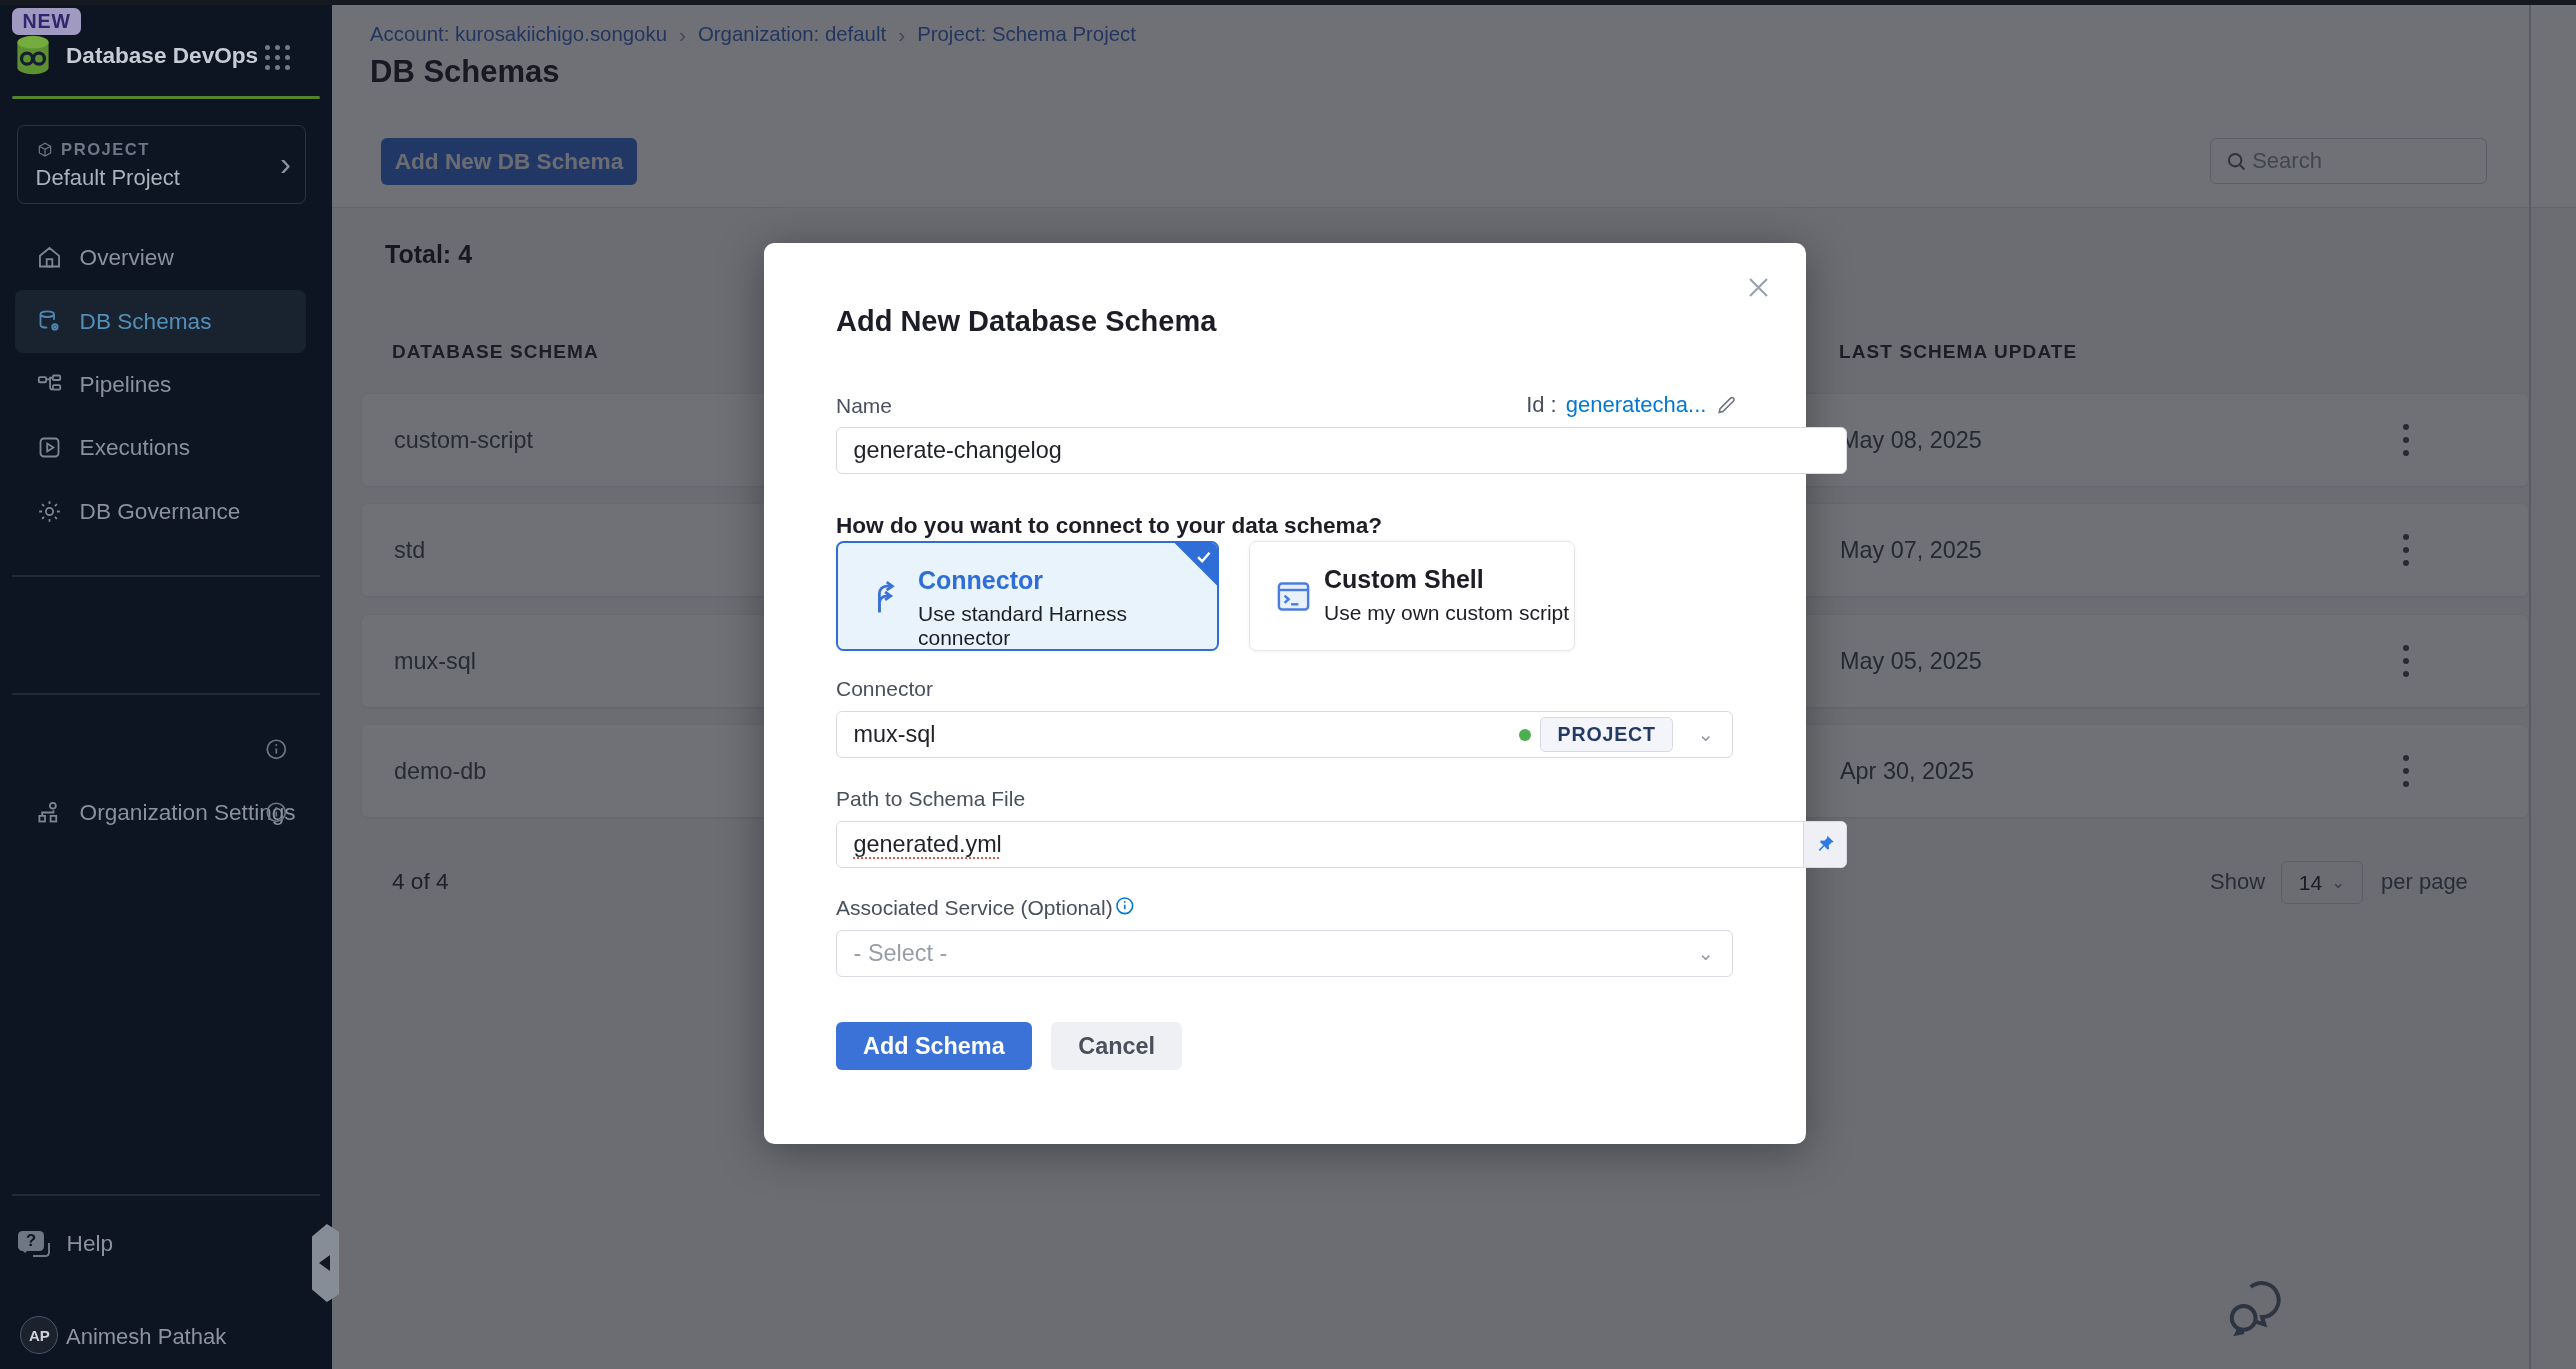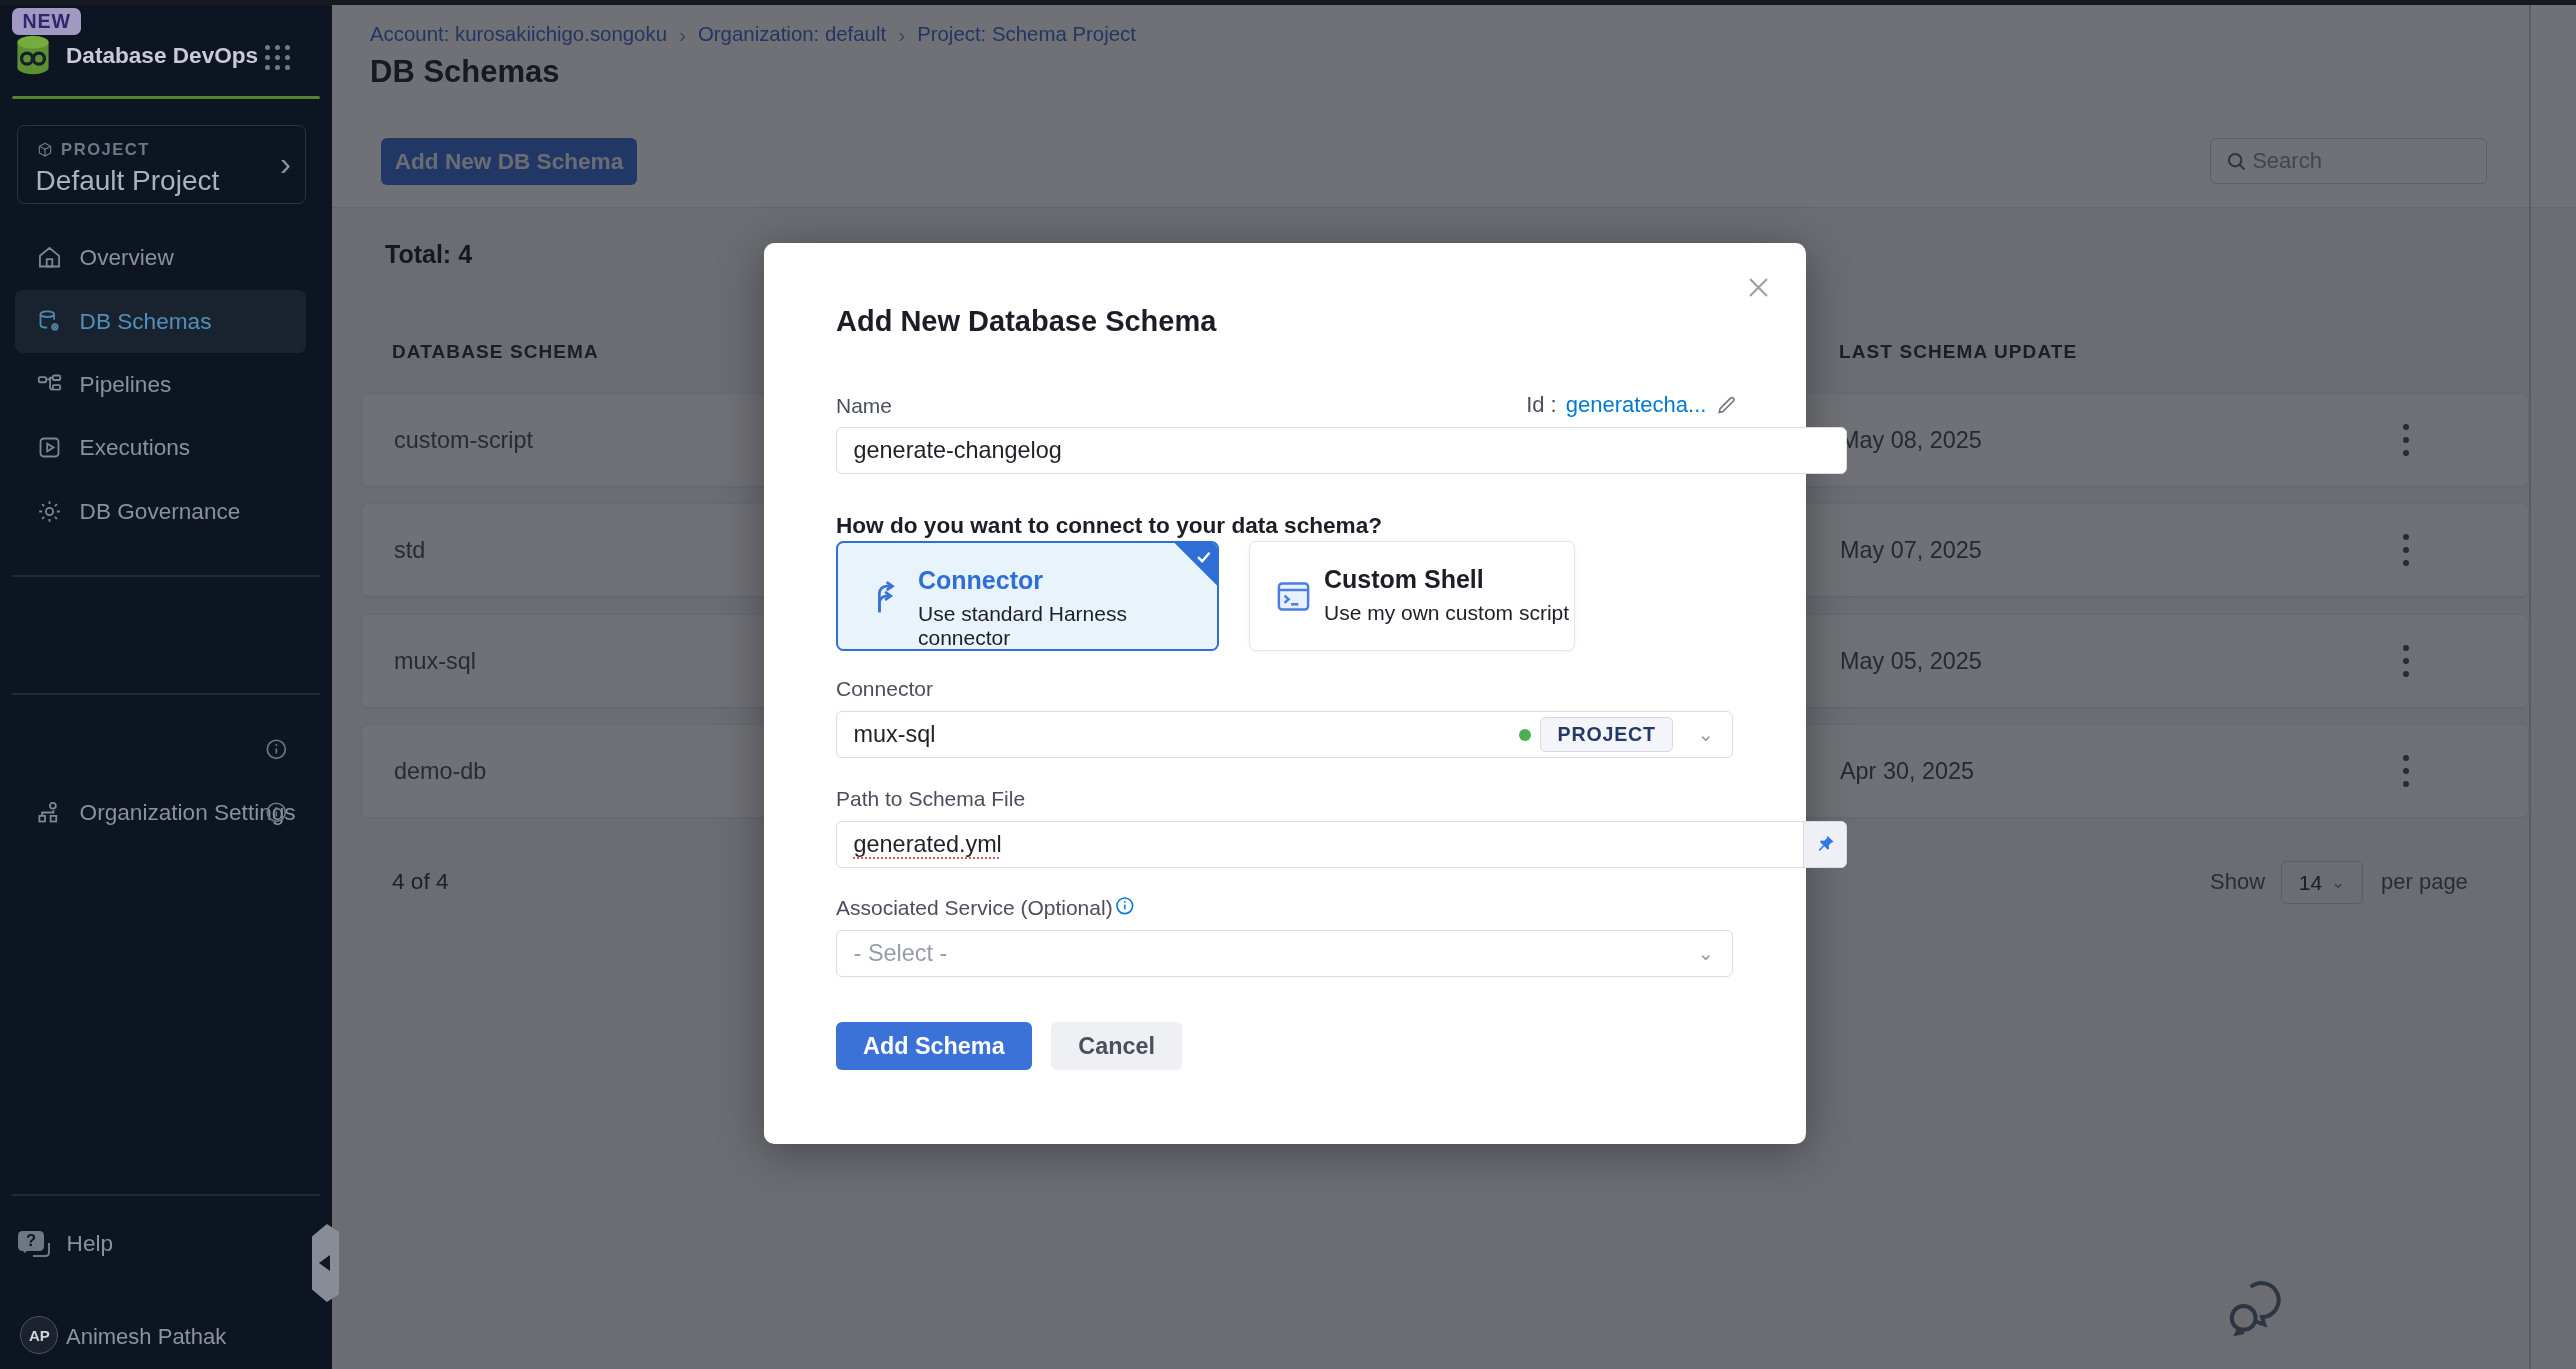--- a/index.html
+++ b/index.html
@@ -14,21 +14,21 @@
   .new-badge{position:absolute;left:12px;top:7.5px;background:#a099c0;color:#32246e;font-size:19.6px;font-weight:bold;
     padding:2.3px 10.6px;border-radius:6.8px;letter-spacing:0.8px;}
   .logo{position:absolute;left:10.6px;top:33px;width:44px;height:44px;}
   .app-title{position:absolute;left:66px;top:43px;font-size:22.6px;font-weight:bold;color:#c7ccd4;}
   .grid-icon{position:absolute;left:265px;top:45px;display:grid;grid-template-columns:repeat(3,1fr);gap:4.5px;cursor:pointer;}
   .grid-icon i{width:5.3px;height:5.3px;border-radius:50%;background:#707a89;display:block;}
   .green-rule{position:absolute;left:12px;right:12px;top:96px;height:3px;background:#54822e;border-radius:1.5px;}
   .project-box{position:absolute;left:16.6px;top:125px;width:287px;height:77px;border:1.5px solid #2b3445;border-radius:7.5px;cursor:pointer;}
   .project-eyebrow{position:absolute;left:18px;top:13.6px;display:flex;align-items:center;gap:7.5px;color:#6f7787;
     font-size:16.6px;font-weight:bold;letter-spacing:1.5px;}
-  .project-name{position:absolute;left:18px;top:39px;font-size:28px;color:#aab2bc;}
+  .project-name{position:absolute;left:18px;top:39px;font-size:22px;color:#aab2bc;}
   .project-chev{position:absolute;right:13.6px;top:21px;font-size:33px;color:#8a919d;line-height:33px;}
   .nav-item{position:absolute;left:15px;width:291px;height:57px;display:flex;align-items:center;gap:16.6px;
     color:#8a919c;font-size:22.6px;cursor:pointer;padding-left:21px;box-sizing:border-box;}
   .nav-item .nic{width:27px;height:27px;color:#7d8693;flex:0 0 auto;}
   .nav-item.selected{background:#19222f;border-radius:7.5px;color:#5290ba;height:63px;}
   .nav-item.selected .nic{color:#4e88ae;}
   .side-rule{position:absolute;left:12px;right:12px;height:1.5px;background:#222a38;}
   .info-dot{position:absolute;left:265px;width:22.6px;height:22.6px;color:#6e7684;}
   .help-row{position:absolute;left:18px;top:1231px;display:flex;align-items:center;gap:16.6px;color:#8a919c;font-size:22.6px;cursor:pointer;}
   .avatar{position:absolute;left:20.4px;top:1316px;width:36px;height:36px;border-radius:50%;border:1.5px solid #4c5563;

